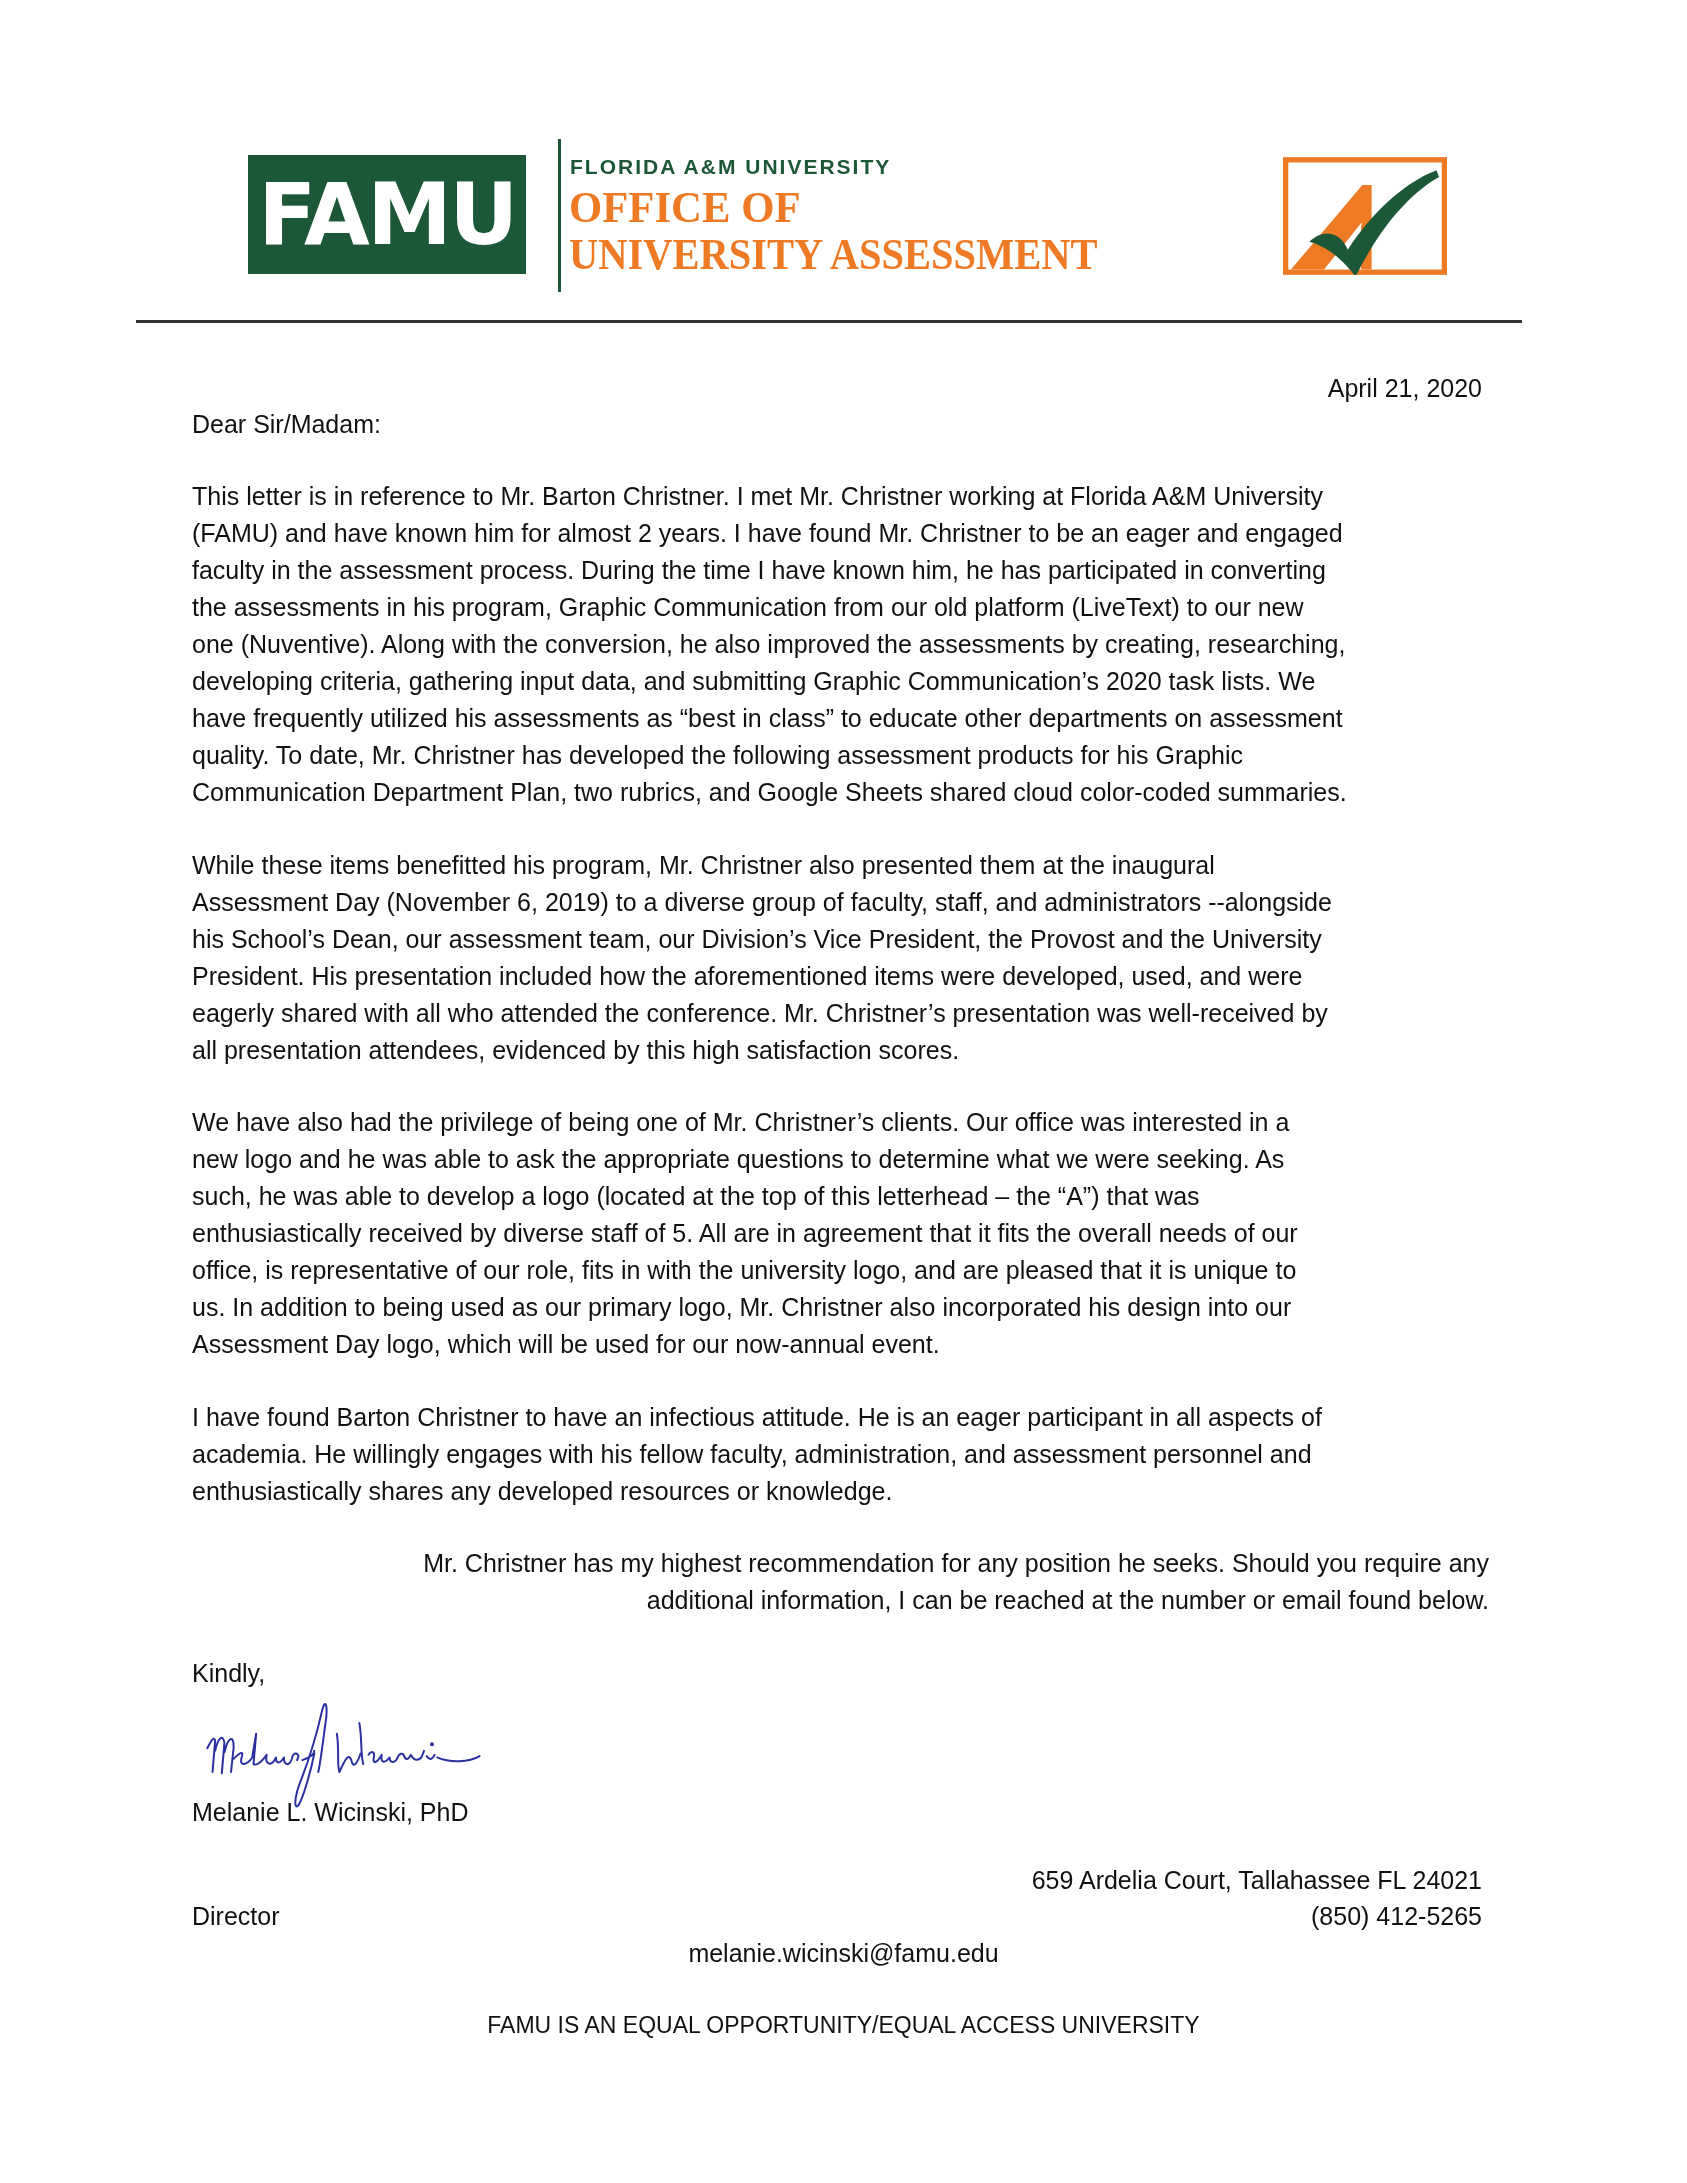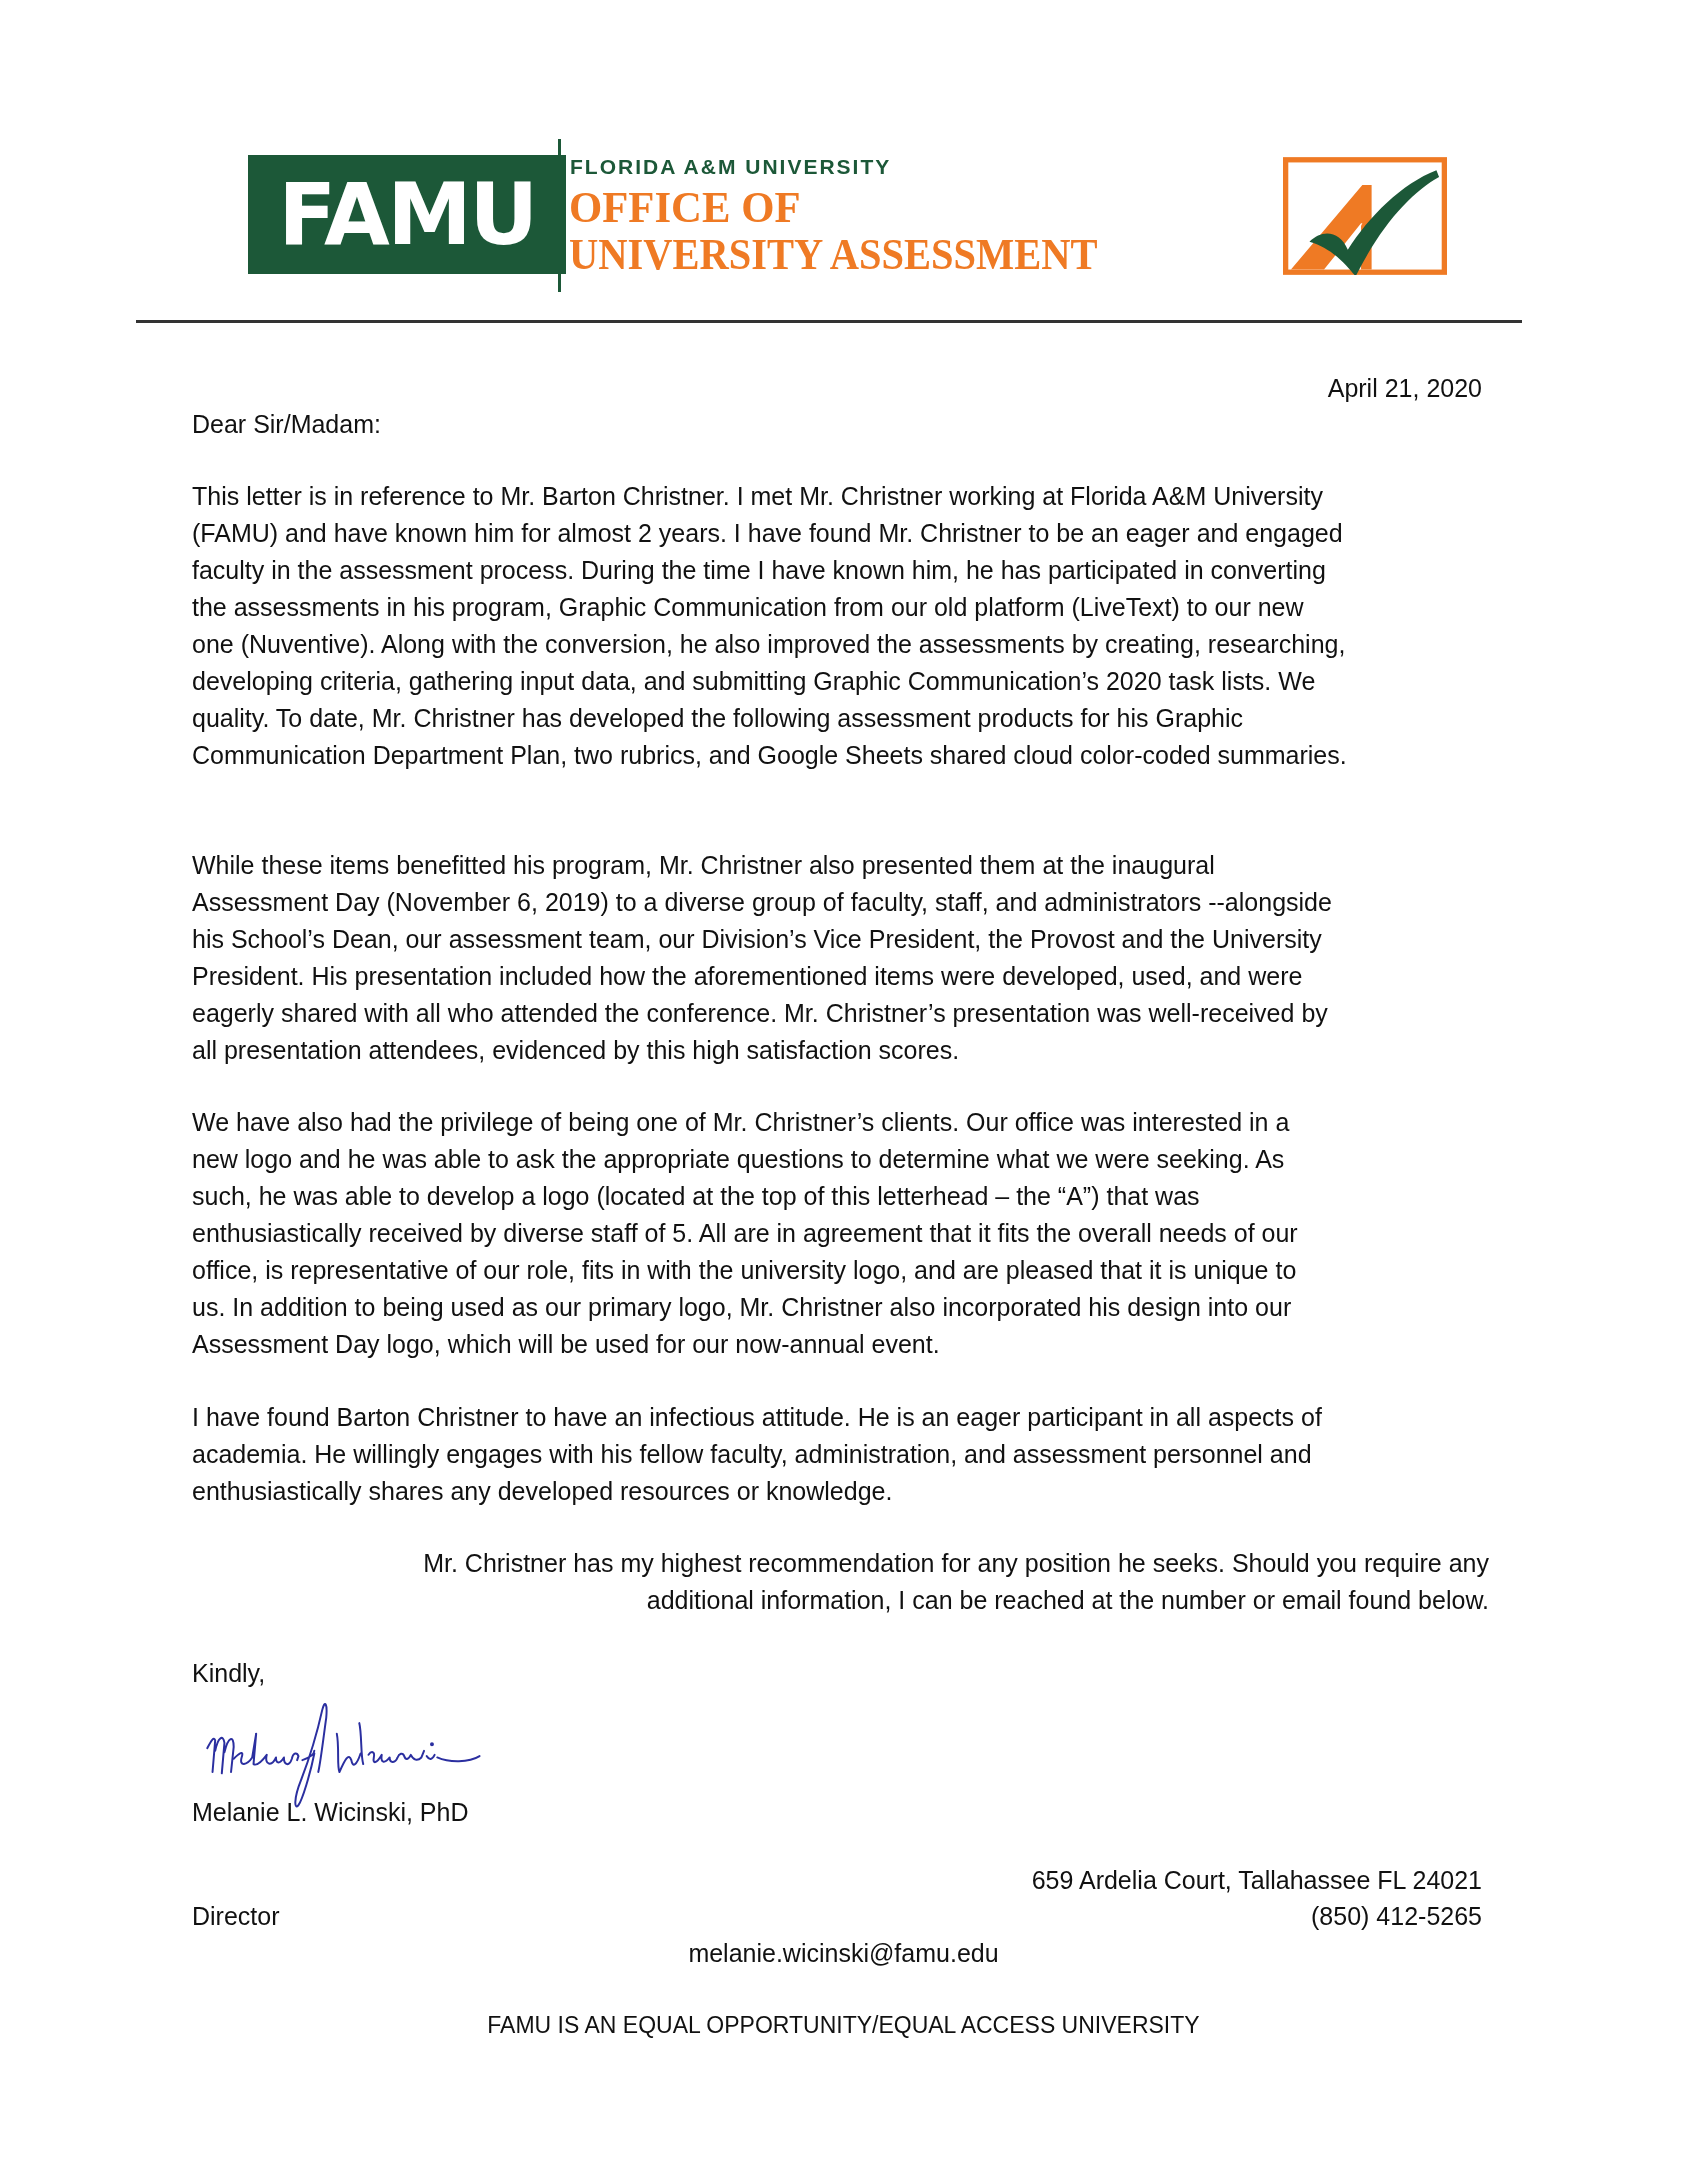--- a/index.html
+++ b/index.html
@@ -1,21 +1,21 @@
 <!DOCTYPE html>
 <html style="font-size:10.6px"><head>
 <meta charset="utf-8">
 <style>
   html, body { margin:0; padding:0; background:#ffffff; }
   body { width:1687px; height:2183px; position:relative; overflow:hidden;
          font-family:"Liberation Sans", sans-serif; color:#111; }
   .abs { position:absolute; }
 
   
-  .famu-box { left:248px; top:155px; width:318px; height:119px; background:#1c5838; }
+  .famu-box { left:248px; top:155px; width:278px; height:119px; background:#1c5838; }
   .famu-box span { position:absolute; left:0; right:0; top:13.2px; text-align:center;
          color:#fff; font-family:"DejaVu Sans", sans-serif; font-weight:bold;
          font-size:85px; letter-spacing:-2.6px; line-height:93px; }
   .divider { left:558px; top:139px; width:2.6px; height:153px; background:#1c5838; }
   .lh-univ { left:570px; top:155px; font-family:"Liberation Sans", sans-serif; font-weight:bold;
          font-size:21px; letter-spacing:2px; color:#1c5838; line-height:24px; }
   .lh-office, .lh-assess { left:569px; font-family:"Liberation Serif", serif; font-weight:bold;
          color:#ef7a24; line-height:1; transform-origin:left top; }
   .lh-office { top:185px; font-size:45px; transform:scaleX(0.95); }
   .lh-assess { top:232px; font-size:45px; transform:scaleX(0.90); }
@@ -66,20 +66,21 @@
 <div class="abs txt date">April 21, 2020</div>
 <div class="abs txt salutation">Dear Sir/Madam:</div>
 
 <div class="abs txt para p1">
   <p>This letter is in reference to Mr. Barton Christner.  I met Mr. Christner working at Florida A&amp;M University</p>
   <p>(FAMU) and have known him for almost 2 years.  I have found Mr. Christner to be an eager and engaged</p>
   <p>faculty in the assessment process.  During the time I have known him, he has participated in converting</p>
   <p>the assessments in his program, Graphic Communication from our old platform (LiveText) to our new</p>
   <p>one (Nuventive).  Along with the conversion, he also improved the assessments by creating, researching,</p>
   <p>developing criteria, gathering input data, and submitting Graphic Communication’s 2020 task lists.  We</p>
+  <p>have frequently utilized his assessments as “best in class” to educate other departments on assessment</p>
   <p>quality.  To date, Mr. Christner has developed the following assessment products for his Graphic</p>
   <p>Communication Department Plan, two rubrics, and Google Sheets shared cloud color-coded summaries.</p>
 </div>
 
 <div class="abs txt para p2">
   <p>While these items benefitted his program, Mr. Christner also presented them at the inaugural</p>
   <p>Assessment Day (November 6, 2019) to a diverse group of faculty, staff, and administrators --alongside</p>
   <p>his School’s Dean, our assessment team, our Division’s Vice President, the Provost and the University</p>
   <p>President.  His presentation included how the aforementioned items were developed, used, and were</p>
   <p>eagerly shared with all who attended the conference.  Mr. Christner’s presentation was well-received by</p>

